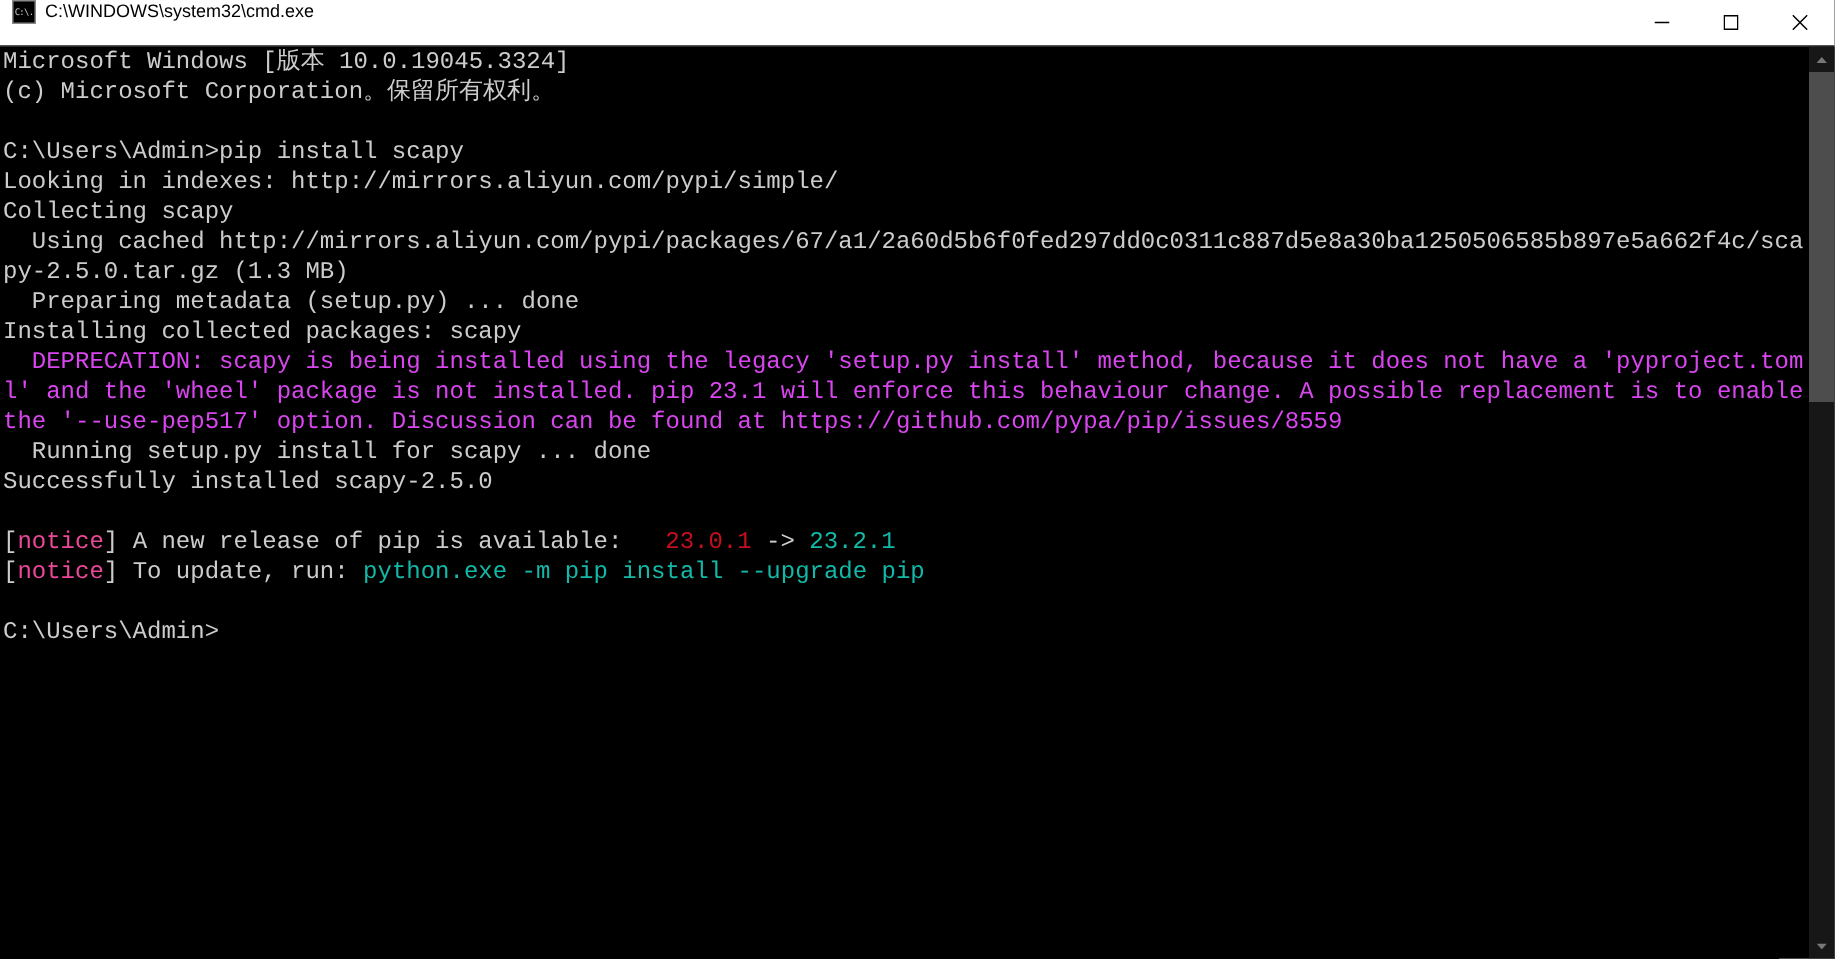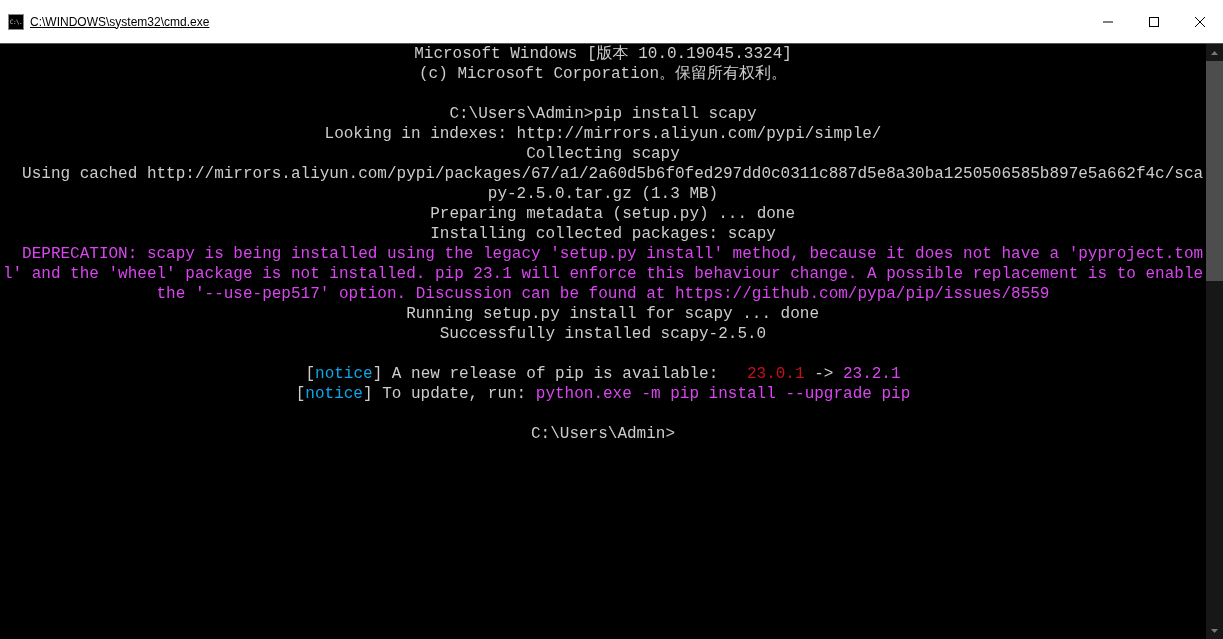--- a/index.html
+++ b/index.html
@@ -6,27 +6,26 @@
   body {
     width: 1223px;
     height: 639px;
     font-family: "Segoe UI", sans-serif;
     background: #fff;
     overflow: hidden;
     display: flex;
     flex-direction: column;
   }
   .titlebar {
-    height: 44px;
+    height: 31px;
     background: #ffffff;
     display: flex;
-    align-items: center;
+    align-items: flex-start;
     border-bottom: 1px solid #555;
     flex: 0 0 auto;
-    text-decoration: underline;
   }
   .titlebar-icon {
     width: 16px;
     height: 16px;
     margin-left: 8px;
     margin-right: 6px;
     background: #000;
     border: 1px solid #888;
     display: flex;
     align-items: center;
@@ -53,21 +52,20 @@
     justify-content: center;
     font-size: 10px;
     color: #000;
   }
   .titlebar-btn svg { display: block; }
   .terminal-wrap {
     flex: 1;
     display: flex;
     background: #000;
     min-height: 0;
-    text-align: center;
   }
   .terminal {
     flex: 1;
     background: #000000;
     color: #cccccc;
     font-family: "NSimSun","SimSun","Consolas","Courier New",monospace;
     font-size: 16px;
     line-height: 20px;
     white-space: pre-wrap;
     word-break: break-all;
@@ -91,23 +89,23 @@
   }
   .scroll-track { flex: 1; background: #171717; position: relative; }
   .scroll-thumb {
     position: absolute;
     top: 0; left: 0; right: 0;
     height: 220px;
     background: #4d4d4d;
   }
   .c-white  { color: #cccccc; }
   .c-yellow { color: #d946ef; }
-  .c-blue   { color: #0ea5e9; }
+  .c-blue   { color: #ec4899; }
   .c-red    { color: #c50f1f; margin-left: 19px; }
-  .c-green  { color: #d946ef; }
+  .c-green  { color: #14b8a6; }
 </style>
 </head>
 <body>
 
 <div class="titlebar">
   <div class="titlebar-icon">C:\.</div>
   <div class="titlebar-title">C:\WINDOWS\system32\cmd.exe</div>
   <div class="titlebar-controls">
     <div class="titlebar-btn">
       <svg width="10" height="10">

